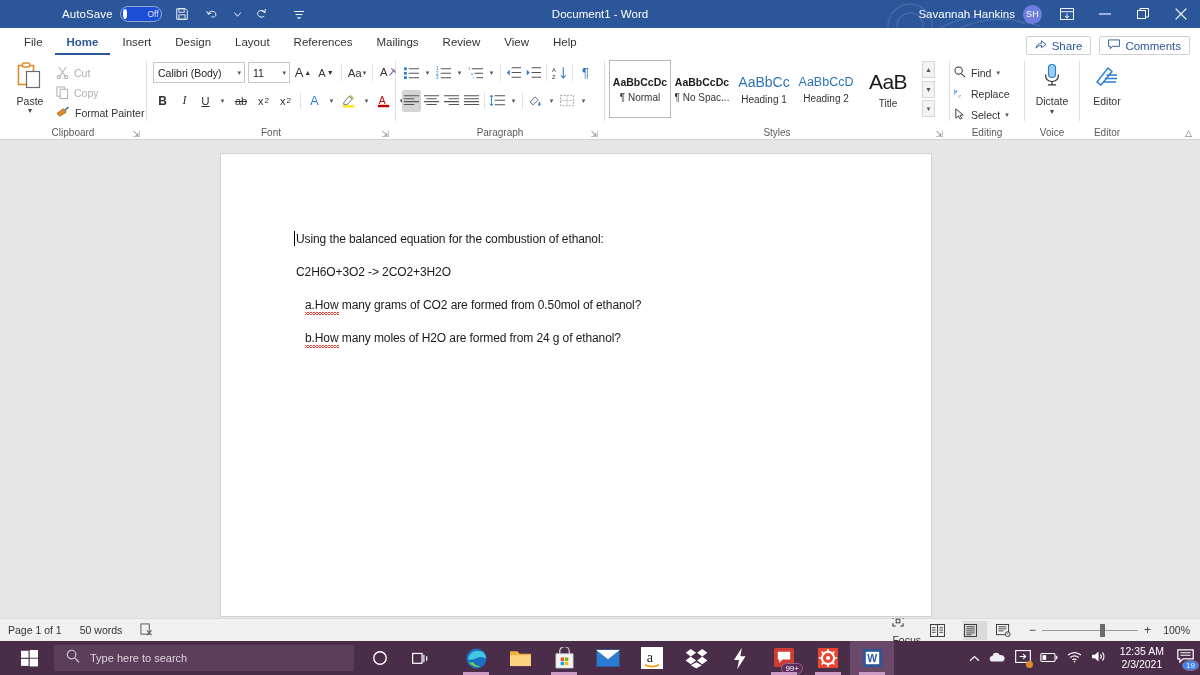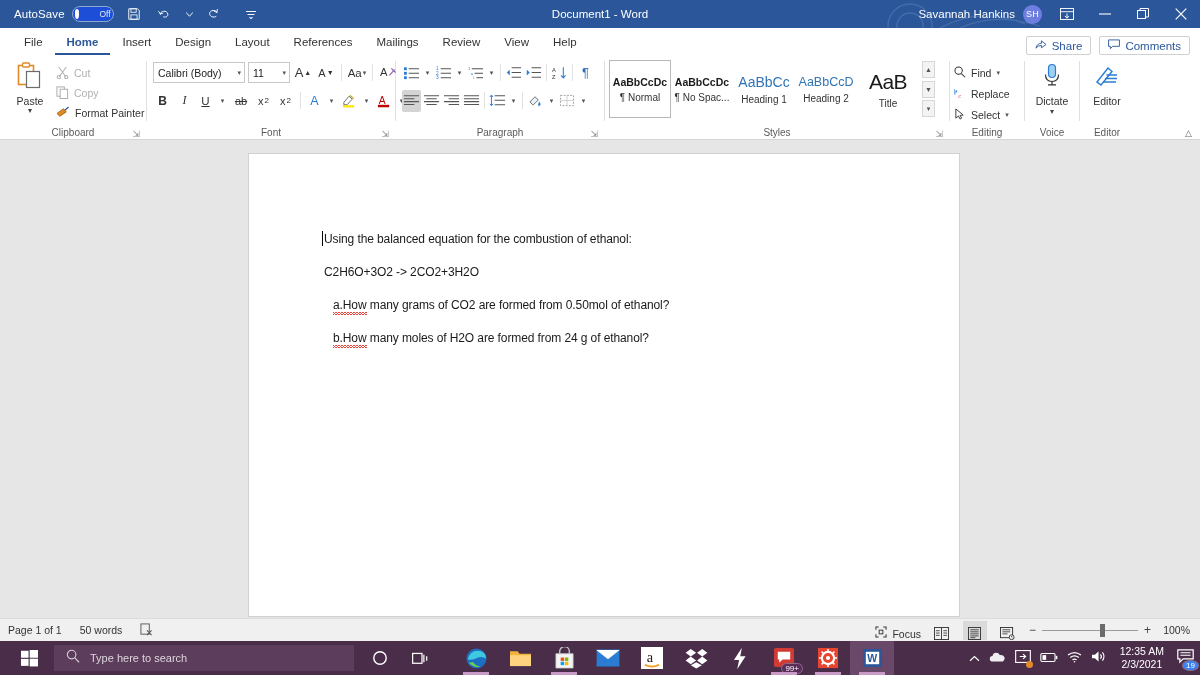--- a/index.html
+++ b/index.html
@@ -10,21 +10,21 @@
     background: #e6e6e6;
   }
   .app { width: 1200px; height: 675px; position: relative; display: flex; flex-direction: column; }
 
   
   .titlebar {
     height: 28px; background: #2b579a; color: #ffffff;
     display: flex; align-items: center; position: relative; flex: 0 0 28px;
   }
   .tb-left { display: flex; align-items: center; padding-left: 14px; gap: 9px; }
-  .autosave-wrap { display: flex; align-items: center; gap: 7px; }
+  .autosave-wrap { display: flex; align-items: center; gap: 7px; margin-left: 48px; }
   .autosave-label { font-size: 11.5px; color: #fff; letter-spacing: .1px; }
   .toggle {
     width: 42px; height: 16px; border-radius: 9px; background: #1d4ed8;
     border: 1px solid #8fa7cc; display: flex; align-items: center; padding: 0 2px; gap: 20px;
   }
   .toggle .knob { width: 10px; height: 10px; border-radius: 50%; background: #ffffff; }
   .toggle .ttxt { font-size: 8.5px; color: #dfe6f2; }
   .tb-icon { width: 22px; height: 22px; display: flex; align-items: center; justify-content: center;
              color: #fff; font-size: 14px; opacity: .95; }
   .tb-icon svg { display:block; }
@@ -137,21 +137,21 @@
   .ed-item { display: flex; align-items: center; gap: 5px; font-size: 10.5px; color: #333; height: 19px; }
   .g-voice { width: 54px; }
   .g-editor { width: 54px; }
   .bigbtn { width: 100%; display: flex; flex-direction: column; align-items: center; gap: 2px; padding-top: 3px; }
   .bigbtn .lbl { font-size: 10.5px; color: #333; }
   .collapse { position: absolute; right: 8px; bottom: 1px; font-size: 9px; color: #666; }
 
   
   .docarea { flex: 1; background: #e6e6e6; position: relative; overflow: hidden; }
   .page {
-    position: absolute; left: 249px; top: 14px; width: 710px; height: 462px;
+    position: absolute; left: 221px; top: 14px; width: 710px; height: 462px;
     background: #ffffff; box-shadow: 0 0 0 1px #d2d2d2;
   }
   .doc-text { position: absolute; left: 75px; top: 78px; width: 560px; }
   .para { font-size: 12px; color: #1a1a1a; line-height: 1.25; margin-bottom: 18px; position: relative;
           font-family: "Liberation Sans", sans-serif; letter-spacing: -.1px; }
   .para.indent { padding-left: 9px; }
   .caret { position: absolute; left: -2px; top: -1px; width: 1px; height: 15px; background: #000; }
   .sp { position: relative; display: inline-block; }
   .sp::after {
     content: ""; position: absolute; left: 0; right: 0; bottom: -2px; height: 3px;
@@ -161,21 +161,21 @@
     background-size: 3px 3px; background-repeat: repeat-x;
   }
 
   
   .statusbar {
     height: 23px; background: #f0f0f0; border-top: 1px solid #dcdcdc;
     display: flex; align-items: center; flex: 0 0 23px; font-size: 10.5px; color: #333;
   }
   .sb-left { display: flex; align-items: center; gap: 18px; padding-left: 8px; }
   .sb-right { margin-left: auto; display: flex; align-items: center; gap: 9px; padding-right: 10px; }
-  .viewbtn { width: 24px; height: 19px; display: flex; align-items: flex-end; justify-content: center; color: #333; }
+  .viewbtn { width: 24px; height: 19px; display: flex; align-items: flex-start; justify-content: center; color: #333; flex-direction: column; }
   .viewbtn.sel { background: #dadada; }
   .zoomslider { display: flex; align-items: center; gap: 6px; }
   .ztrack { width: 96px; height: 1px; background: #9a9a9a; position: relative; }
   .zthumb { position: absolute; left: 58px; top: -6px; width: 5px; height: 13px; background: #6b6b6b; }
 
   
   .taskbar {
     height: 34px; background: #4a2d49; display: flex; align-items: center; flex: 0 0 34px; position: relative; padding-left: 6px;
   }
   .start { width: 46px; height: 34px; display: flex; align-items: center; justify-content: center; }

